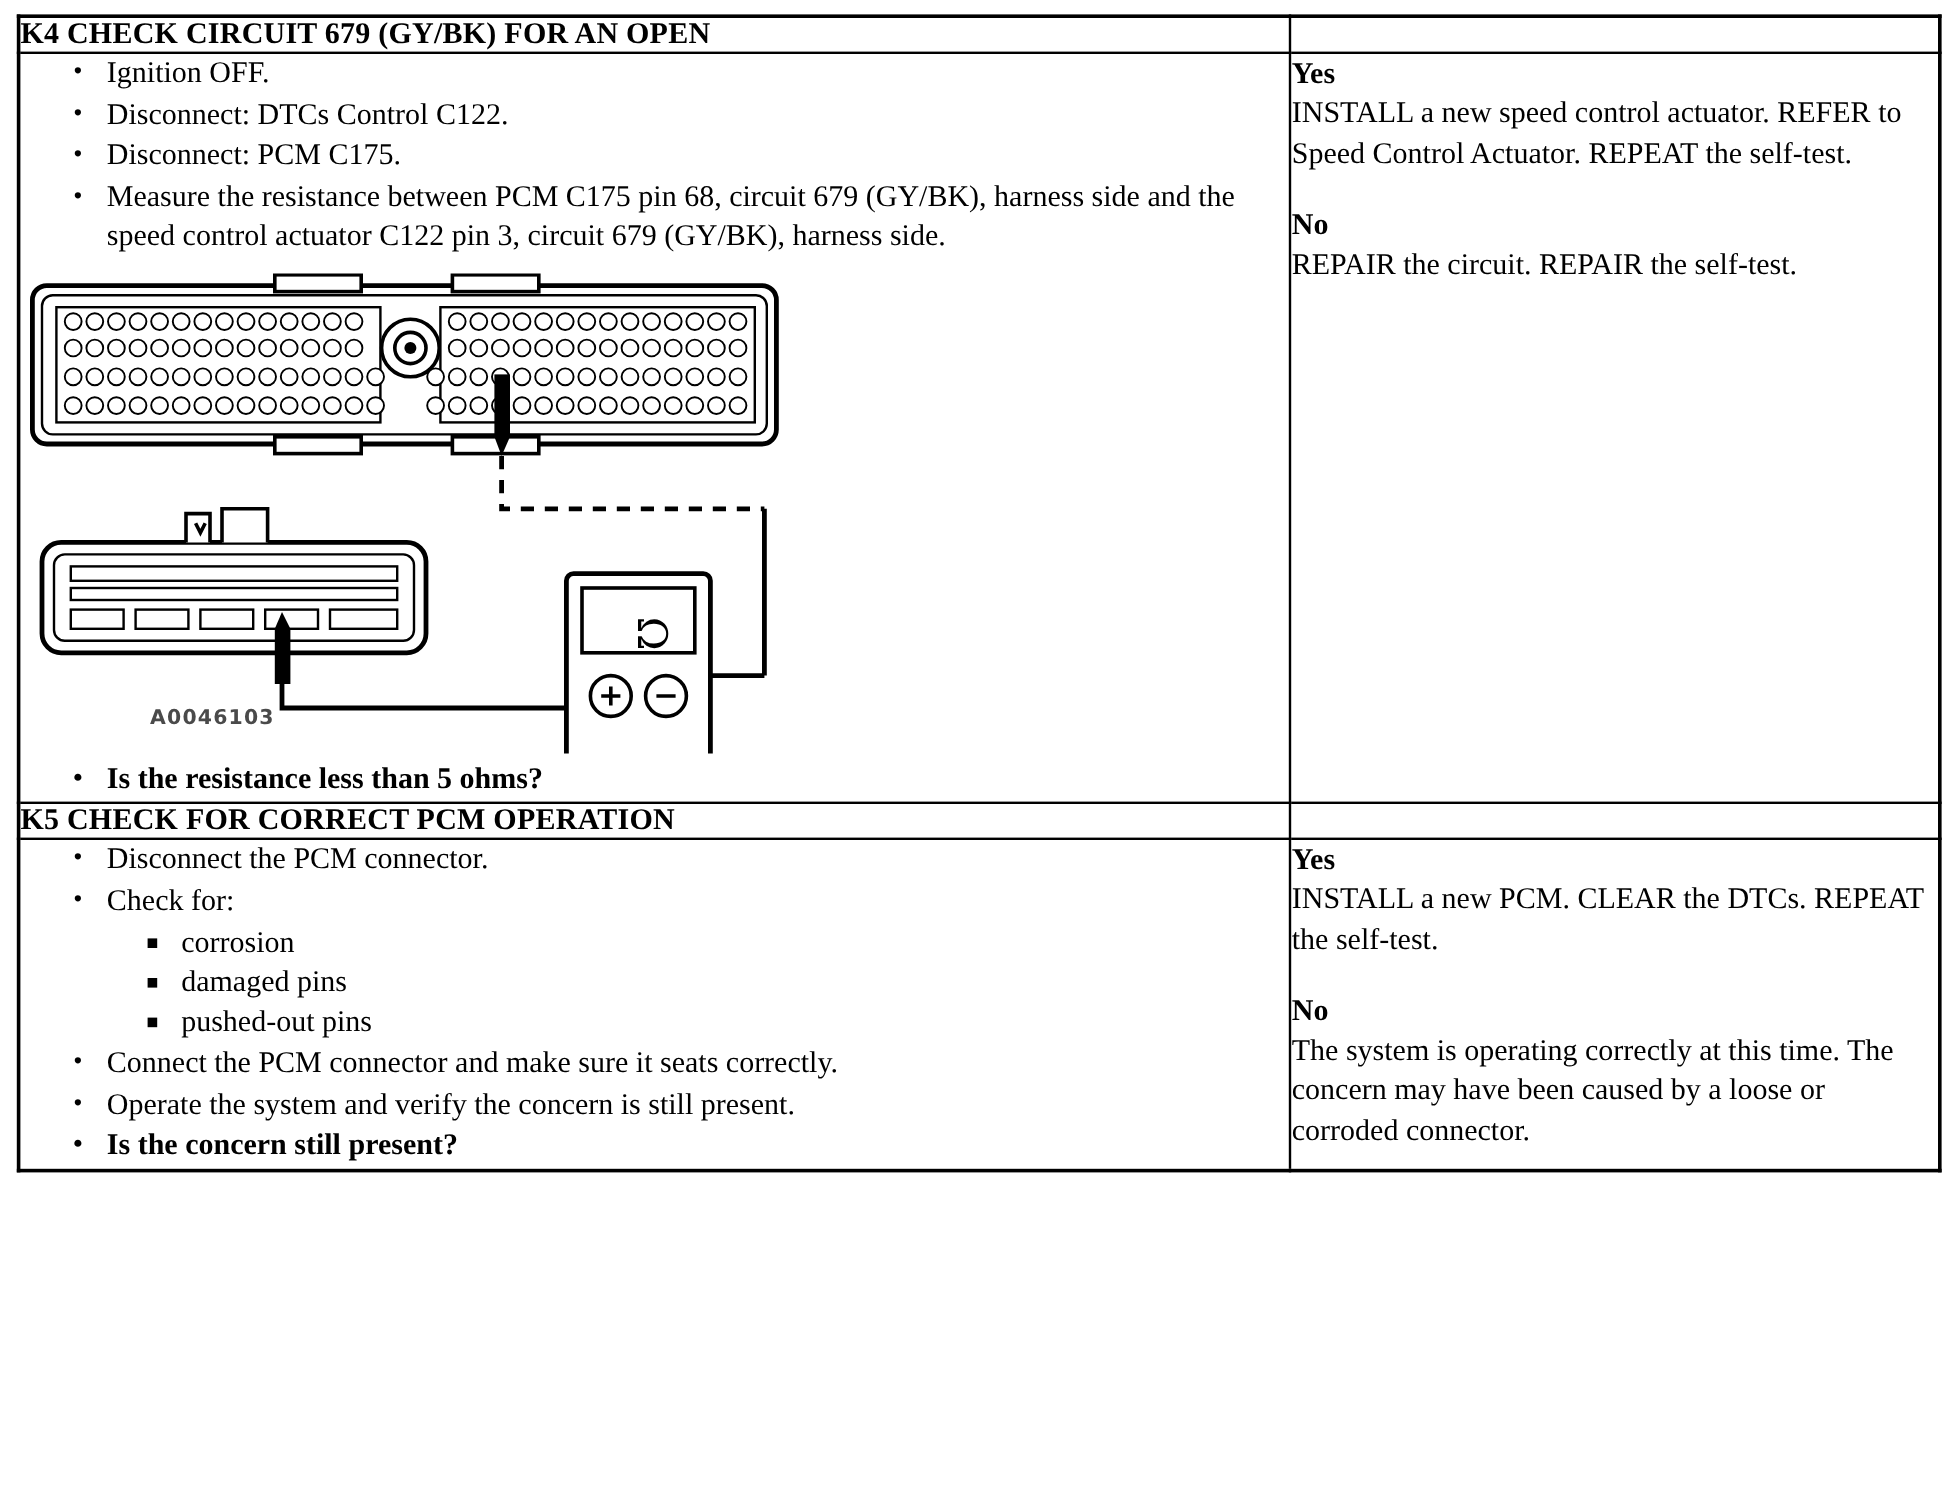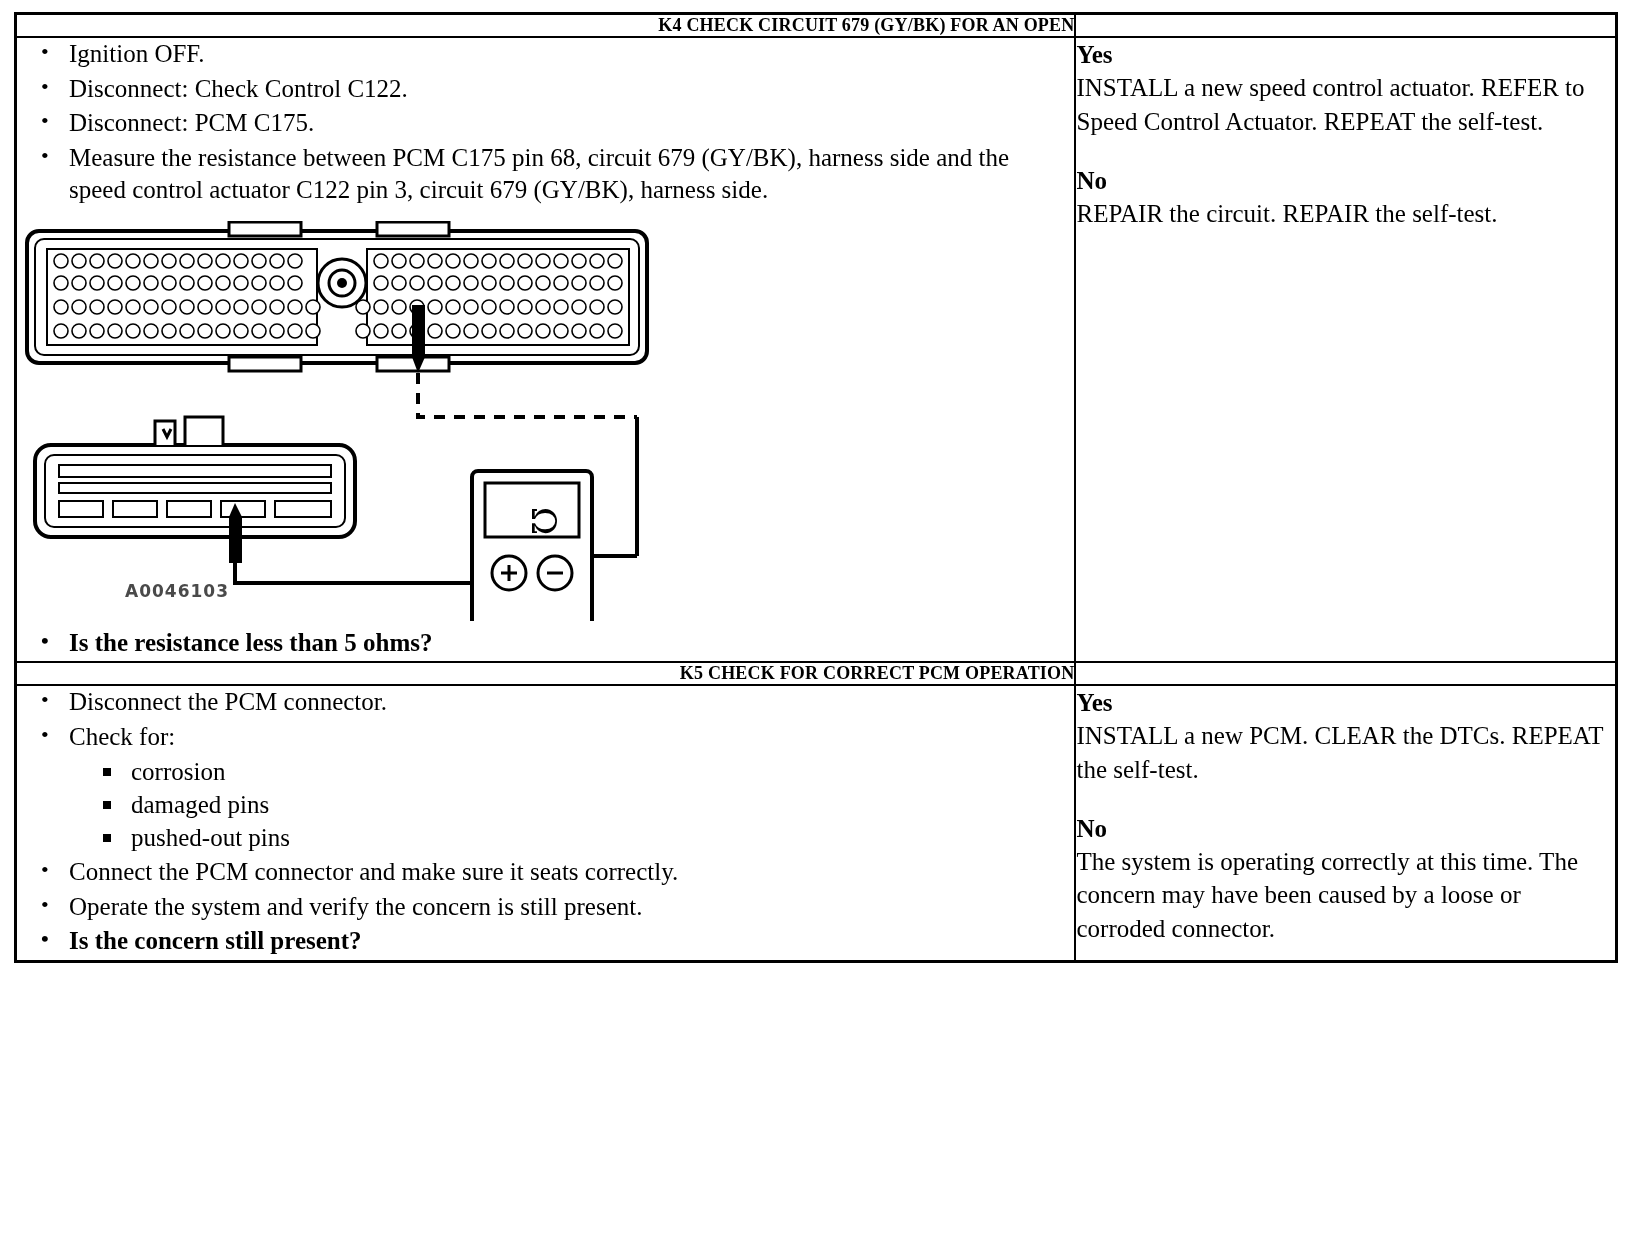--- a/index.html
+++ b/index.html
@@ -30,42 +30,42 @@
   table.diag td {
     border: 2px solid #000;
     vertical-align: top;
     padding: 0;
   }
   .col-main { width: 1058px; }
   .col-side { width: 540px; }
 
   .step-header {
     font-weight: bold;
-    font-size: 18px;
+    font-size: 25px;
     letter-spacing: 0.2px;
     padding: 6px 10px 7px 14px;
     white-space: nowrap;
-    text-align: right;
   }
   .side-blank { }
 
   .body-cell {
     padding: 12px 10px 14px 14px;
   }
   ul.bullets {
     list-style: none;
     margin: 0;
     padding: 0;
   }
   ul.bullets > li {
     position: relative;
     padding-left: 52px;
     font-size: 25px;
     line-height: 1.30;
     margin-bottom: 2px;
+    margin-left: 20px;
   }
   ul.bullets > li::before {
     content: "\2022";
     position: absolute;
     left: 24px;
     top: -1px;
     font-size: 22px;
     line-height: 1.32;
   }
   ul.bullets > li.bold {
@@ -141,21 +141,21 @@
 
       <tr>
         <td class="step-header">K4 CHECK CIRCUIT 679 (GY/BK) FOR AN OPEN</td>
         <td class="side-blank"></td>
       </tr>
 
       <tr>
         <td class="body-cell">
           <ul class="bullets">
             <li>Ignition OFF.</li>
-            <li>Disconnect: Check Control C122.</li>
+            <li>Disconnect: DTCs Control C122.</li>
             <li>Disconnect: PCM C175.</li>
             <li class="measure-text">Measure the resistance between PCM C175 pin 68, circuit 679 (GY/BK), harness side and the speed control actuator C122 pin 3, circuit 679 (GY/BK), harness side.</li>
           </ul>
 
           <div class="figure">
             <svg width="920" height="400" viewBox="0 0 920 400" xmlns="http://www.w3.org/2000/svg">
               <g>
 
                 <rect x="10" y="10" width="620" height="132" rx="12" ry="12" fill="#ffffff" stroke="#000" stroke-width="4"></rect>
                 <rect x="18" y="18" width="604" height="116" rx="9" ry="9" fill="#ffffff" stroke="#000" stroke-width="2"></rect>

